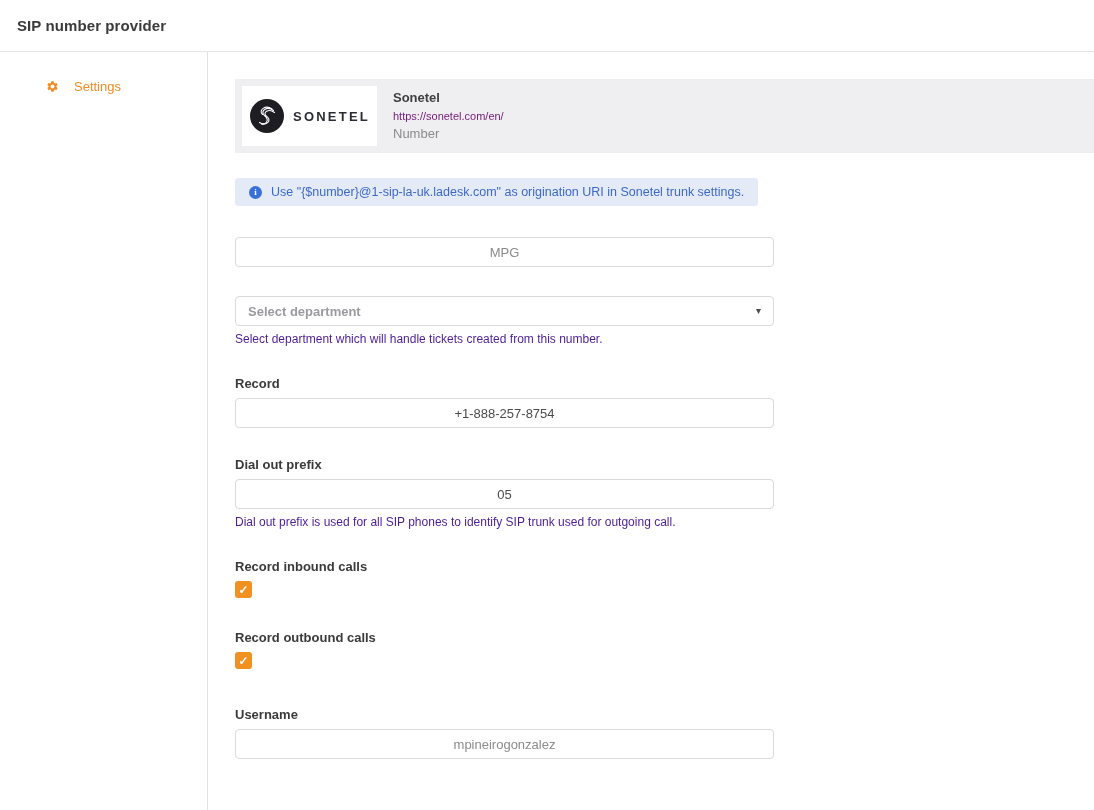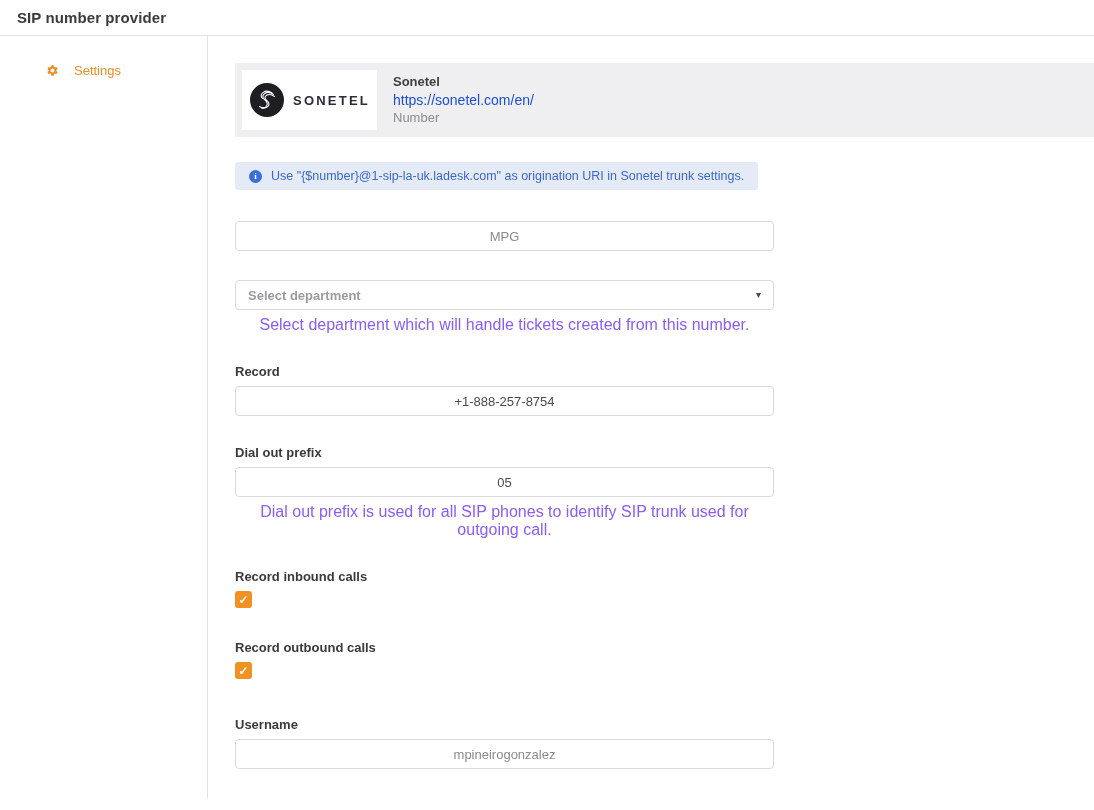--- a/index.html
+++ b/index.html
@@ -5,21 +5,21 @@
   * { box-sizing: border-box; margin: 0; padding: 0; }
   html, body { width: 1094px; height: 810px; overflow: hidden; }
   body {
     font-family: "Liberation Sans", sans-serif;
     background: #ffffff;
     color: #3c3c3c;
   }
 
   
   .topbar {
-    height: 36px;
+    height: 52px;
     display: flex;
     align-items: center;
     padding-left: 17px;
     background: #ffffff;
     border-bottom: 1px solid #e5e5e7;
   }
   .topbar h1 {
     font-size: 15px;
     font-weight: 700;
     color: #3b3b3b;
@@ -79,21 +79,21 @@
   }
   .logo-circle { width: 36px; height: 36px; display: inline-flex; }
   .logo-word {
     font-size: 13px;
     font-weight: 700;
     letter-spacing: 2.2px;
     color: #2c2c34;
   }
   .provider-meta { margin-left: 16px; line-height: 18px; }
   .provider-name { font-size: 13px; font-weight: 700; color: #3f3f3f; }
-  .provider-url  { font-size: 14px; color: #1d4ed8; text-decoration: none; cursor: pointer; display: block; }
+  .provider-url  { font-size: 11px; color: #701a75; text-decoration: none; cursor: pointer; display: block; }
   .provider-region { font-size: 13px; color: #8b8b8b; }
 
   
   .banner {
     margin-top: 25px;
     height: 28px;
     width: fit-content;
     max-width: 820px;
     background: #e4ebf7;
     border-radius: 3px;
@@ -154,23 +154,22 @@
   .select-box {
     display: flex;
     align-items: center;
     justify-content: space-between;
     cursor: pointer;
   }
   .select-placeholder { color: #9a9aa0; font-size: 13px; font-weight: bold; }
   .chevron { font-size: 10px; color: #4a4a4a; line-height: 1; }
   .help-text {
     margin-top: 6px;
-    font-size: 16px;
-    color: #8b5cf6;
-    text-align: center;
+    font-size: 12px;
+    color: #4c1d95;
   }
 
   
   .checkbox {
     width: 17px; height: 17px;
     border-radius: 3px;
     background: #f09122;
     display: flex;
     align-items: center;
     justify-content: center;

